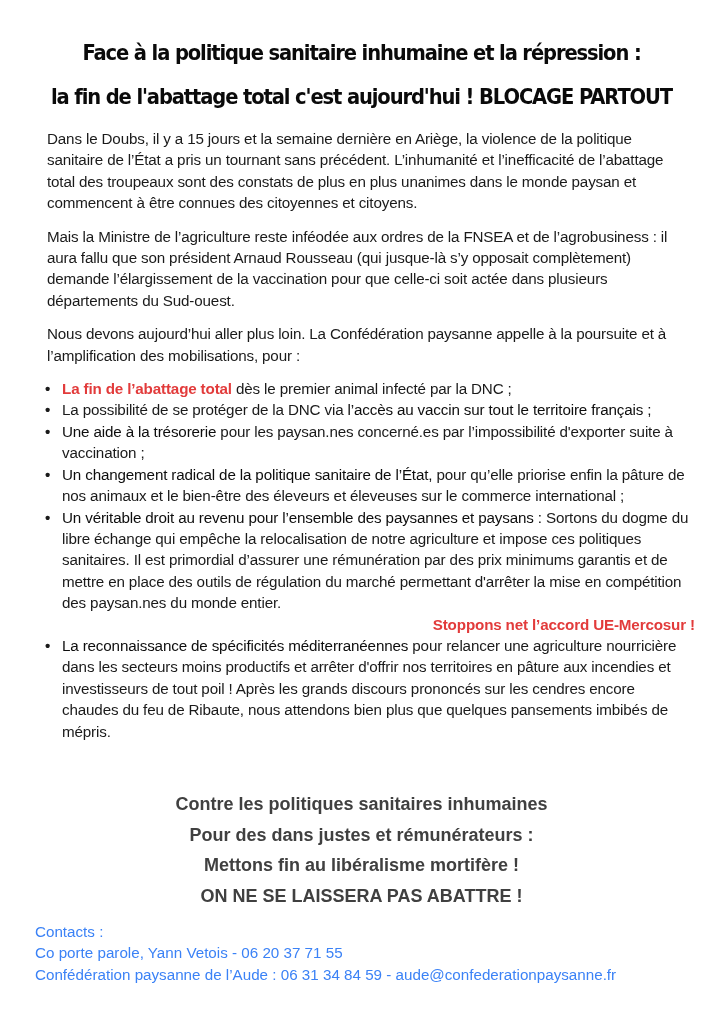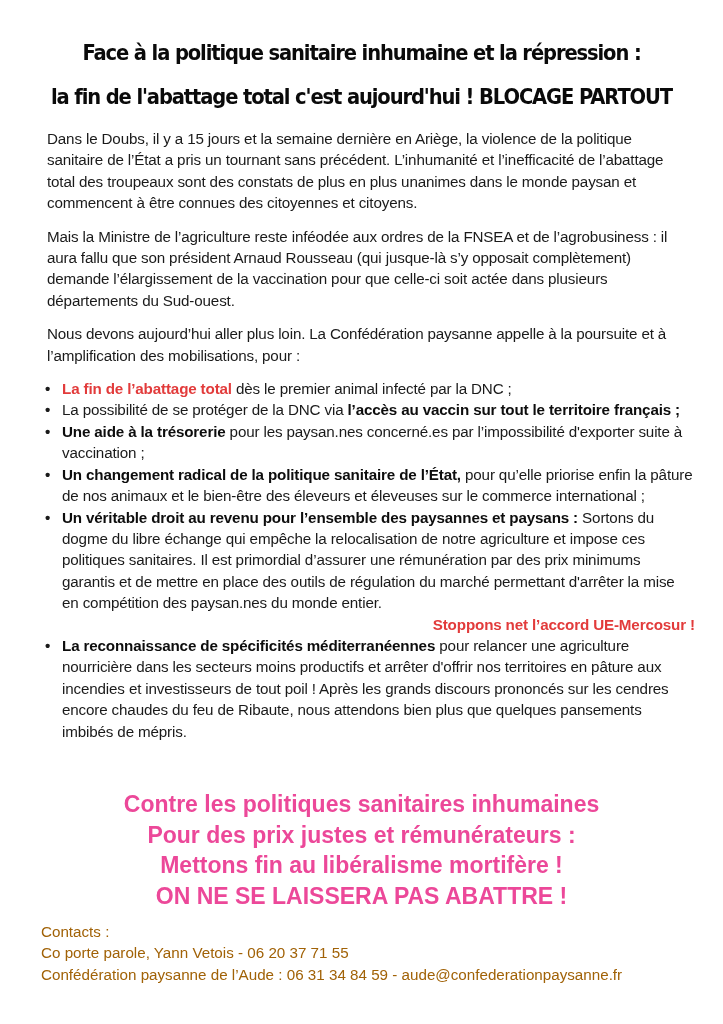--- a/index.html
+++ b/index.html
@@ -14,29 +14,29 @@
     .t2 { top: 85px; }
     .body {
       position: absolute; left: 35px; top: 116px; width: 660px;
       font-size: 15.2px; line-height: 21.4px; letter-spacing: -0.15px; color: #1a1a1a;
     }
     .para { margin: 12px; }
     ul.items { margin: 0; padding: 0; list-style: none; }
     ul.items li { position: relative; padding-left: 27px; }
     ul.items li .bullet { position: absolute; left: 10px; top: 0; font-weight: bold; }
     .red { color: #e23b3b; font-weight: bold; }
-    b { font-weight: bold; color: #0d0d0d; }
+    b { font-weight: normal; color: #0d0d0d; }
     .stop { display: block; color: #e23b3b; font-weight: bold; text-align: right; }
     .slogans {
       position: absolute; left: 0; width: 723px; top: 789px; text-align: center;
-      font-weight: bold; font-size: 23px; line-height: 30.5px; color: #ec4899;
+      font-weight: bold; font-size: 18px; line-height: 30.5px; color: #404040;
     }
     .contacts {
-      position: absolute; left: 41px; top: 921px; width: 680px;
-      font-size: 15.2px; line-height: 21.4px; color: #a16207;
+      position: absolute; left: 35px; top: 921px; width: 680px;
+      font-size: 15.2px; line-height: 21.4px; color: #3b82f6;
     }
   </style>
 </head>
 <body>
 
 <div class="title t1">Face à la politique sanitaire inhumaine et la répression :</div>
 <div class="title t2">la fin de l'abattage total c'est aujourd'hui ! BLOCAGE PARTOUT</div>
 
 <div class="body">
   <p class="para">Dans le Doubs, il y a 15 jours et la semaine dernière en Ariège, la violence de la politique sanitaire de l’État a pris un tournant sans précédent. L’inhumanité et l’inefficacité de l’abattage total des troupeaux sont des constats de plus en plus unanimes dans le monde paysan et commencent à être connues des citoyennes et citoyens.</p>
@@ -66,21 +66,21 @@
     </li>
     <li>
       <span class="bullet">•</span>
       <b>La reconnaissance de spécificités méditerranéennes</b><span> pour relancer une agriculture nourricière dans les secteurs moins productifs et arrêter d'offrir nos territoires en pâture aux incendies et investisseurs de tout poil ! Après les grands discours prononcés sur les cendres encore chaudes du feu de Ribaute, nous attendons bien plus que quelques pansements imbibés de mépris.</span>
     </li>
   </ul>
 </div>
 
 <div class="slogans">
   <div>Contre les politiques sanitaires inhumaines</div>
-  <div>Pour des prix justes et rémunérateurs :</div>
+  <div>Pour des dans justes et rémunérateurs :</div>
   <div>Mettons fin au libéralisme mortifère !</div>
   <div>ON NE SE LAISSERA PAS ABATTRE !</div>
 </div>
 
 <div class="contacts">
   <div>Contacts :</div>
   <div>Co porte parole, Yann Vetois - 06 20 37 71 55</div>
   <div>Confédération paysanne de l’Aude : 06 31 34 84 59 - aude@confederationpaysanne.fr</div>
 </div>
 

